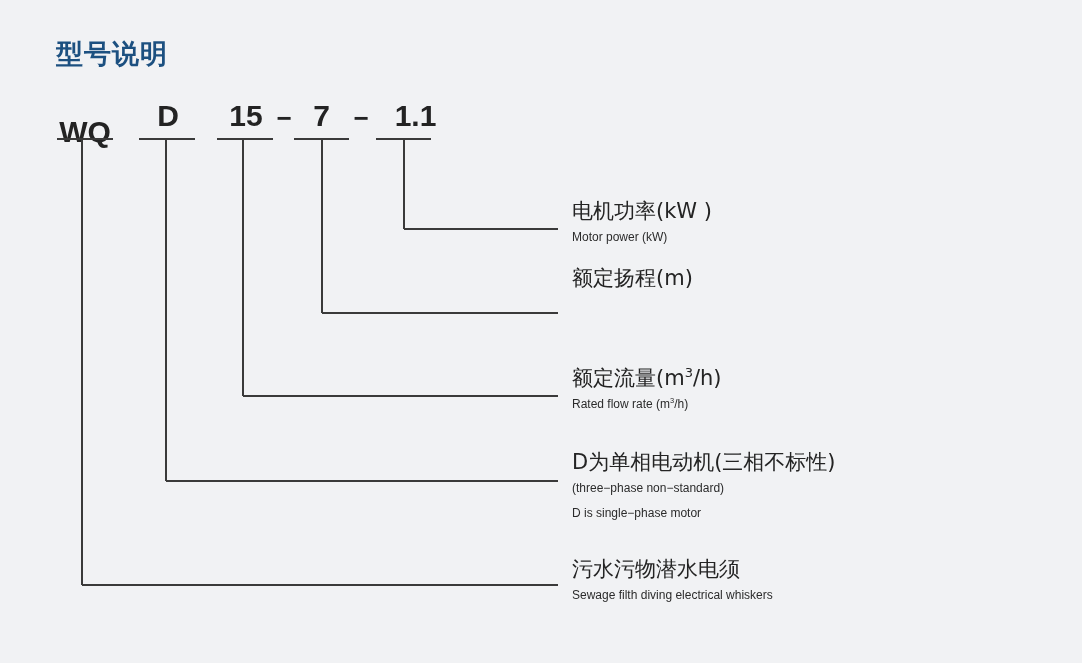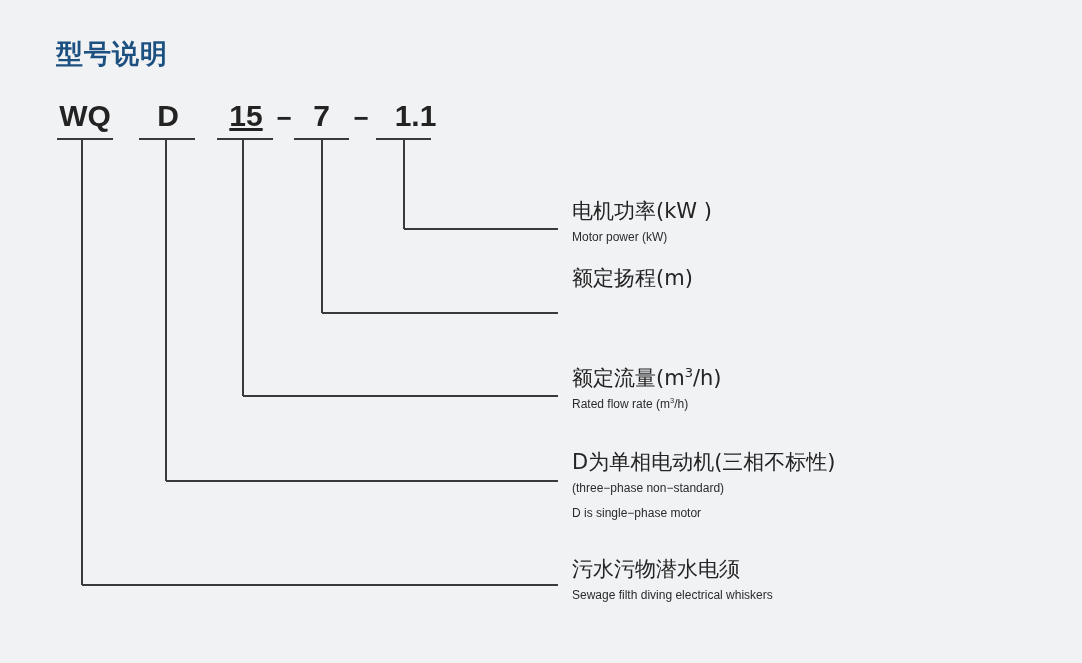--- a/index.html
+++ b/index.html
@@ -49,23 +49,23 @@
   sup { font-size:0.62em; vertical-align:super; line-height:0; }
 </style>
 </head>
 <body>
 
 <div id="stage">
 
   <div class="title">型号说明</div>
 
   <div id="code-row">
-      <div class="code-seg" style="left: 57px; width: 56px;">WQ</div>
+      <div class="code-seg" style="left: 57px; width: 56px; margin-top: 16px;">WQ</div>
       <div class="code-seg" style="left: 140px; width: 56px;">D</div>
-      <div class="code-seg" style="left: 218px; width: 56px; text-decoration: underline;">15</div>
+      <div class="code-seg" style="left: 218px; width: 56px;">15</div>
       <div class="code-seg" style="left: 294px; width: 55px;">7</div>
       <div class="code-seg" style="left: 388px; width: 55px;">1.1</div>
       <div class="code-dash" style="left: 274px; width: 20px;">−</div>
       <div class="code-dash" style="left: 350px; width: 22px;">−</div>
     </div>
 
   <svg id="leaders" viewBox="0 0 1082 663" preserveAspectRatio="none">
       <line x1="57" y1="139" x2="113" y2="139" stroke="#3a3a3a" stroke-width="2" shape-rendering="crispEdges"></line>
       <line x1="139" y1="139" x2="195" y2="139" stroke="#3a3a3a" stroke-width="2" shape-rendering="crispEdges"></line>
       <line x1="217" y1="139" x2="273" y2="139" stroke="#3a3a3a" stroke-width="2" shape-rendering="crispEdges"></line>

